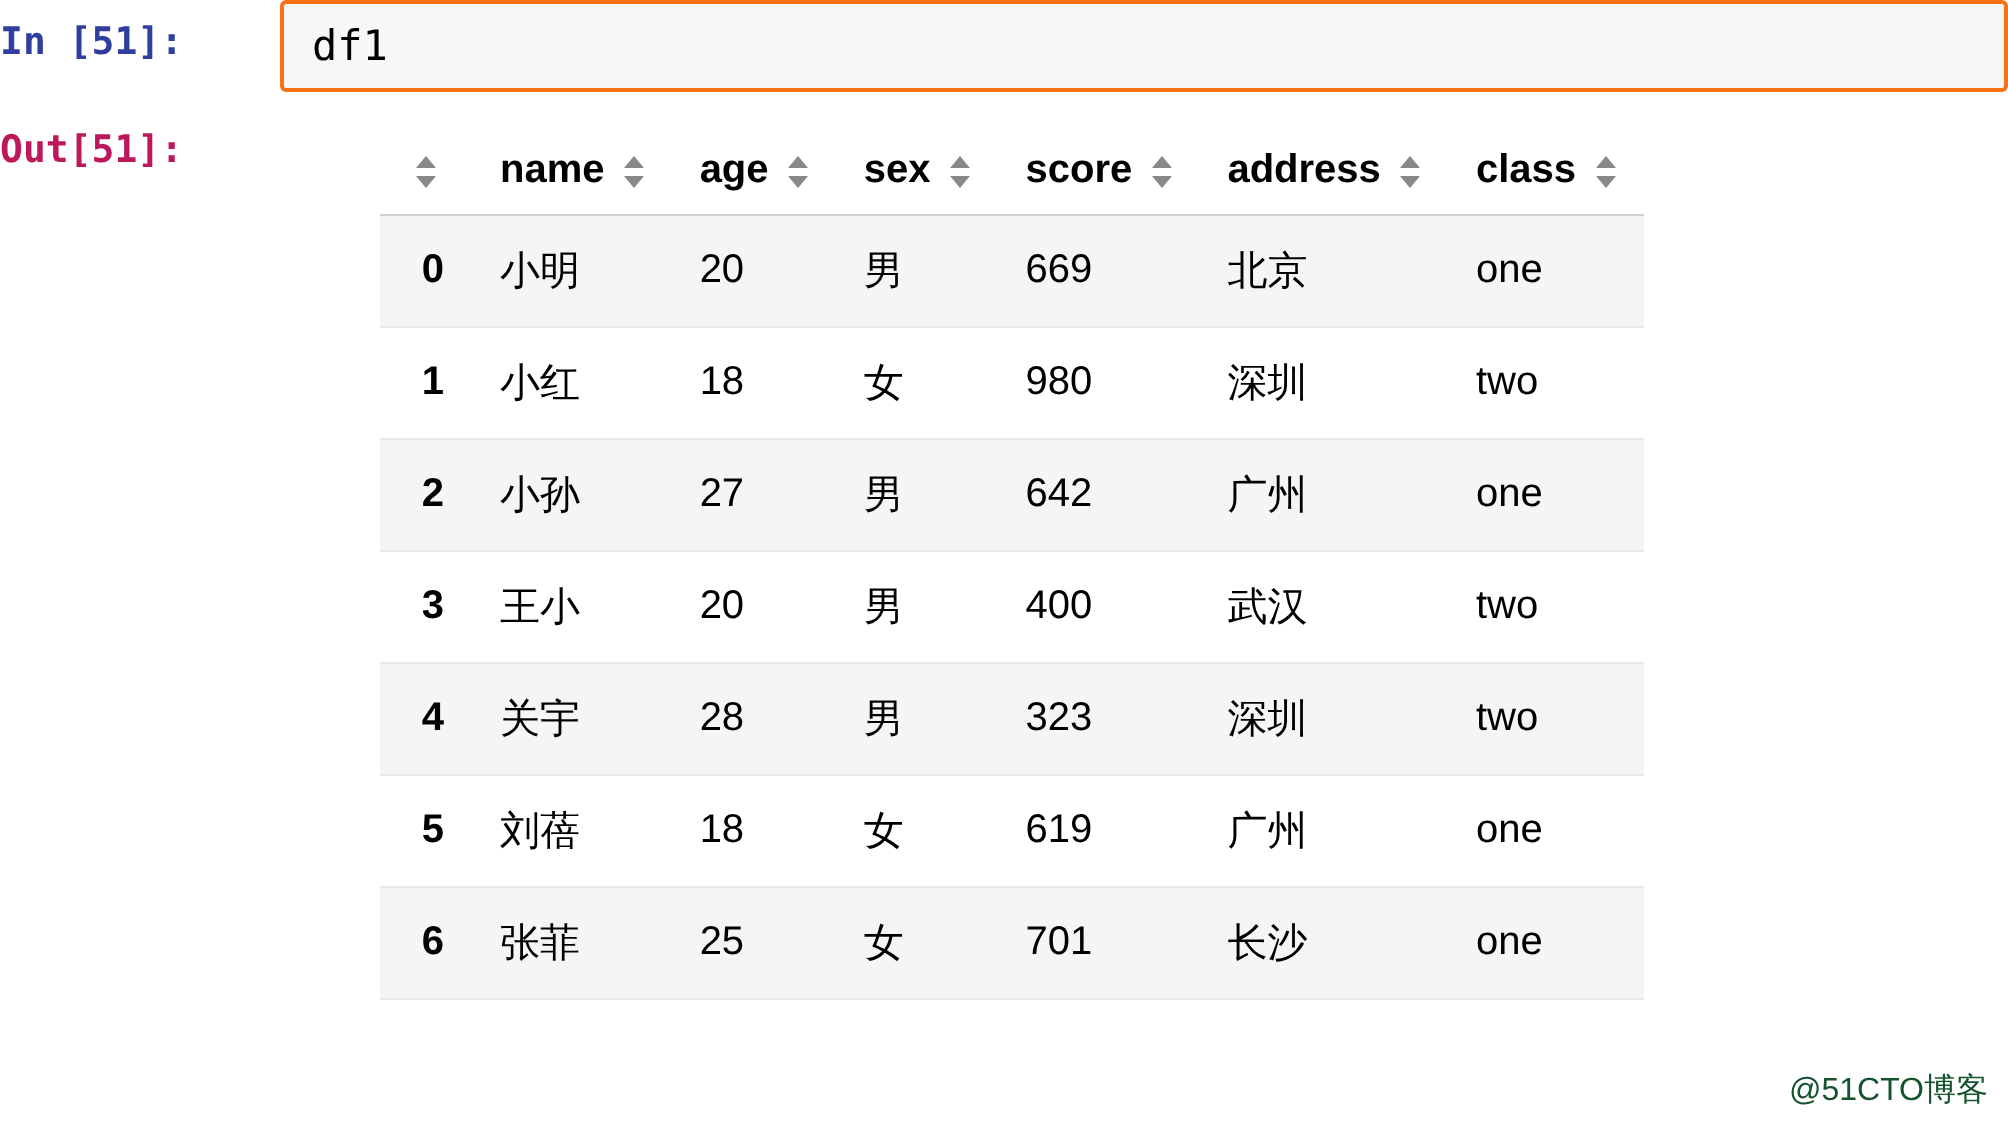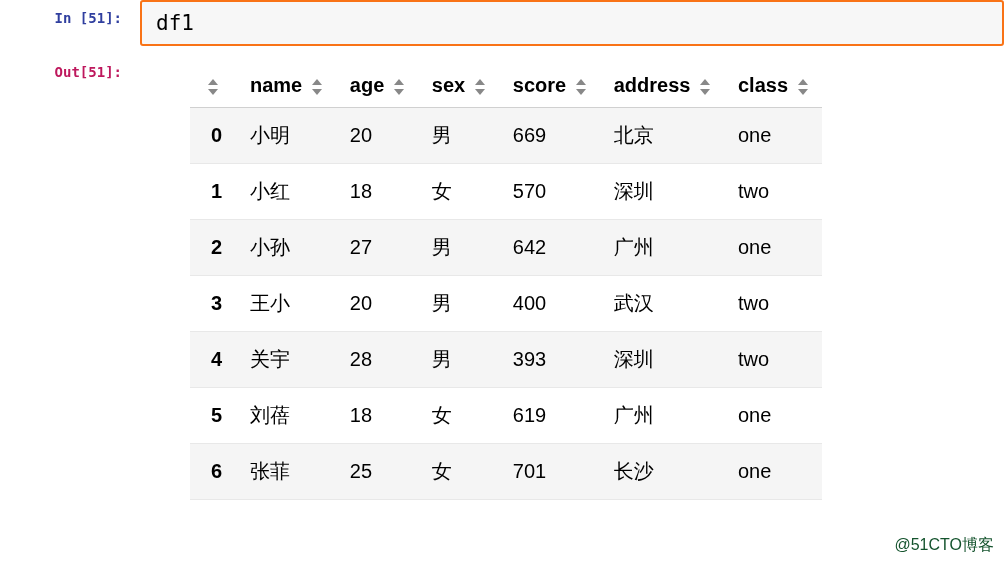--- a/index.html
+++ b/index.html
@@ -16,24 +16,24 @@
       height: 562px;
       position: relative;
     }
     .cell-row {
       display: flex;
       align-items: flex-start;
       margin-bottom: 8px;
     }
     .prompt-area {
       width: 140px;
-      text-align: right;
+      text-align: left;
       padding: 10px 18px 10px 0;
       font-family: "Menlo", "Monaco", "Consolas", monospace;
-      font-size: 14px;
+      font-size: 19px;
       font-weight: 700;
     }
     .in-prompt {
       color: #303F9F;
     }
     .in-prompt .number {
       font-weight: 700;
     }
     .out-prompt {
       color: #be185d;
@@ -155,21 +155,21 @@
             <td>男</td>
             <td>669</td>
             <td>北京</td>
             <td>one</td>
           </tr>
           <tr>
             <th>1</th>
             <td>小红</td>
             <td>18</td>
             <td>女</td>
-            <td>570</td>
+            <td>980</td>
             <td>深圳</td>
             <td>two</td>
           </tr>
           <tr>
             <th>2</th>
             <td>小孙</td>
             <td>27</td>
             <td>男</td>
             <td>642</td>
             <td>广州</td>
@@ -182,21 +182,21 @@
             <td>男</td>
             <td>400</td>
             <td>武汉</td>
             <td>two</td>
           </tr>
           <tr>
             <th>4</th>
             <td>关宇</td>
             <td>28</td>
             <td>男</td>
-            <td>393</td>
+            <td>323</td>
             <td>深圳</td>
             <td>two</td>
           </tr>
           <tr>
             <th>5</th>
             <td>刘蓓</td>
             <td>18</td>
             <td>女</td>
             <td>619</td>
             <td>广州</td>

